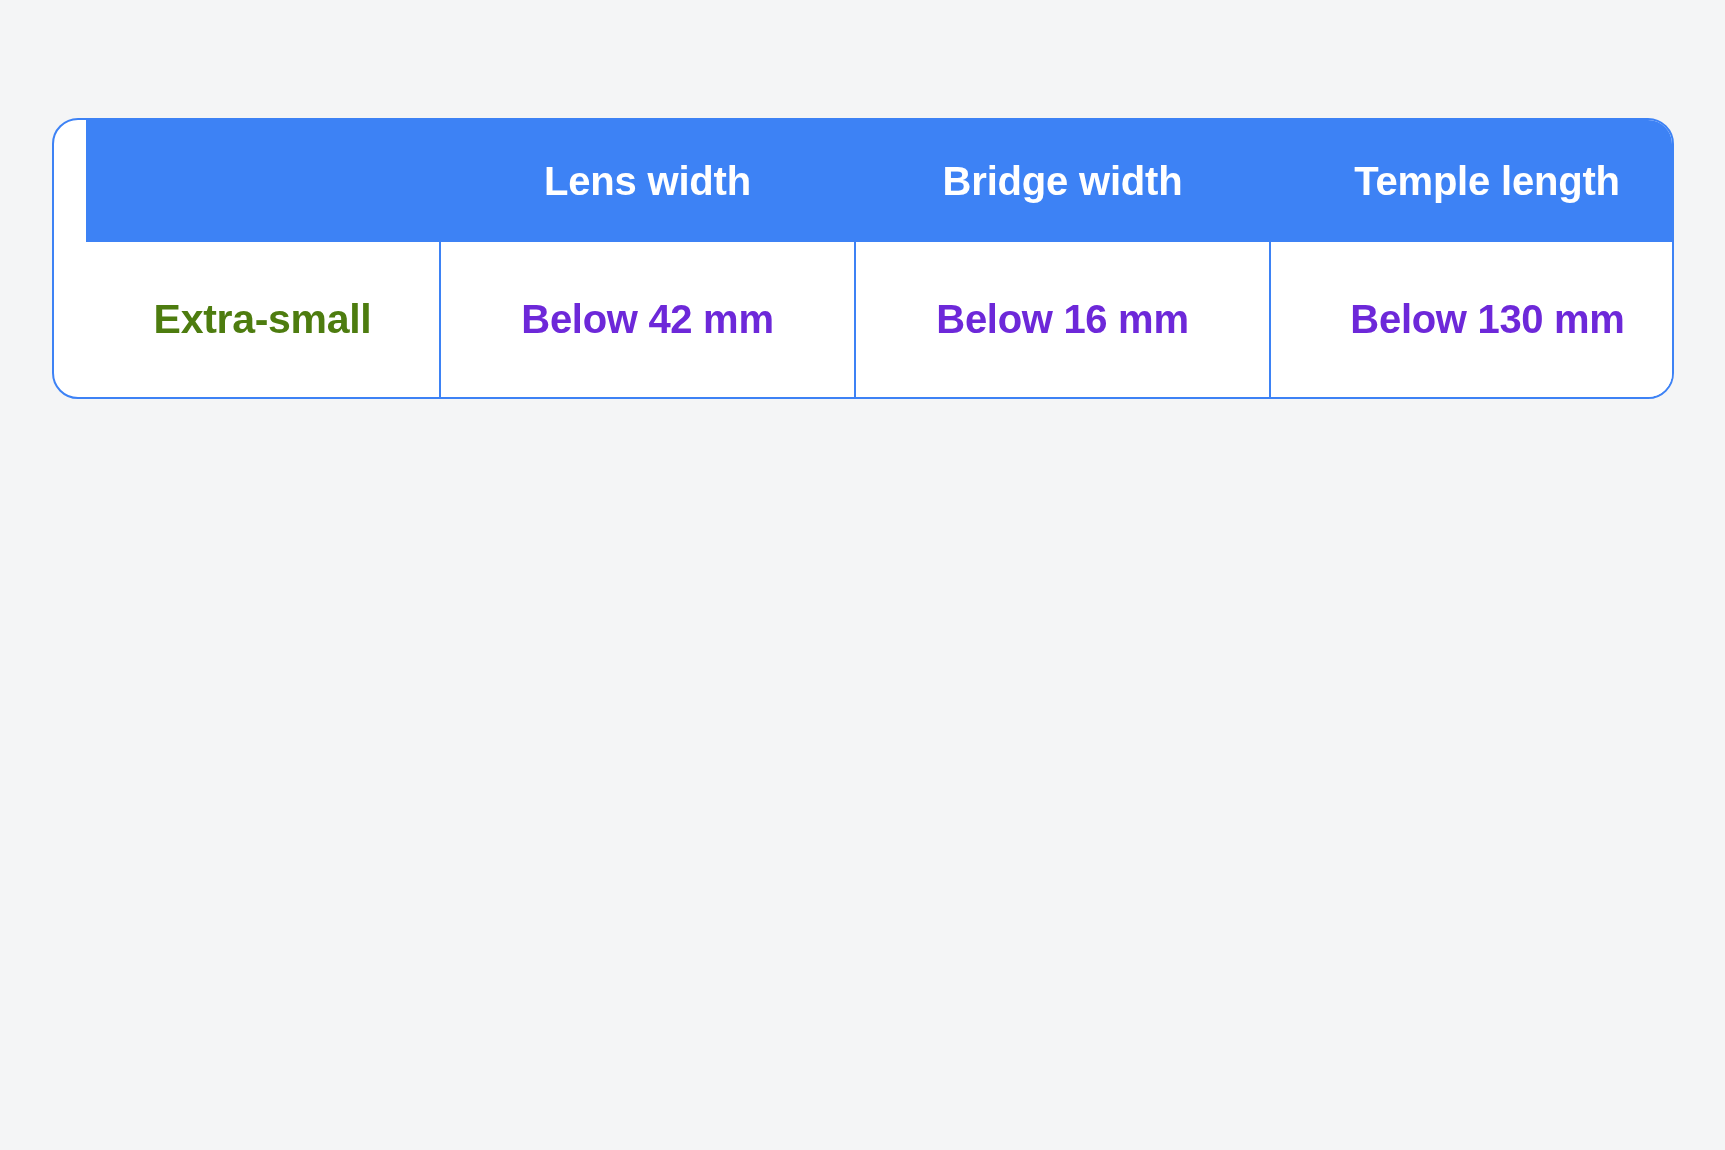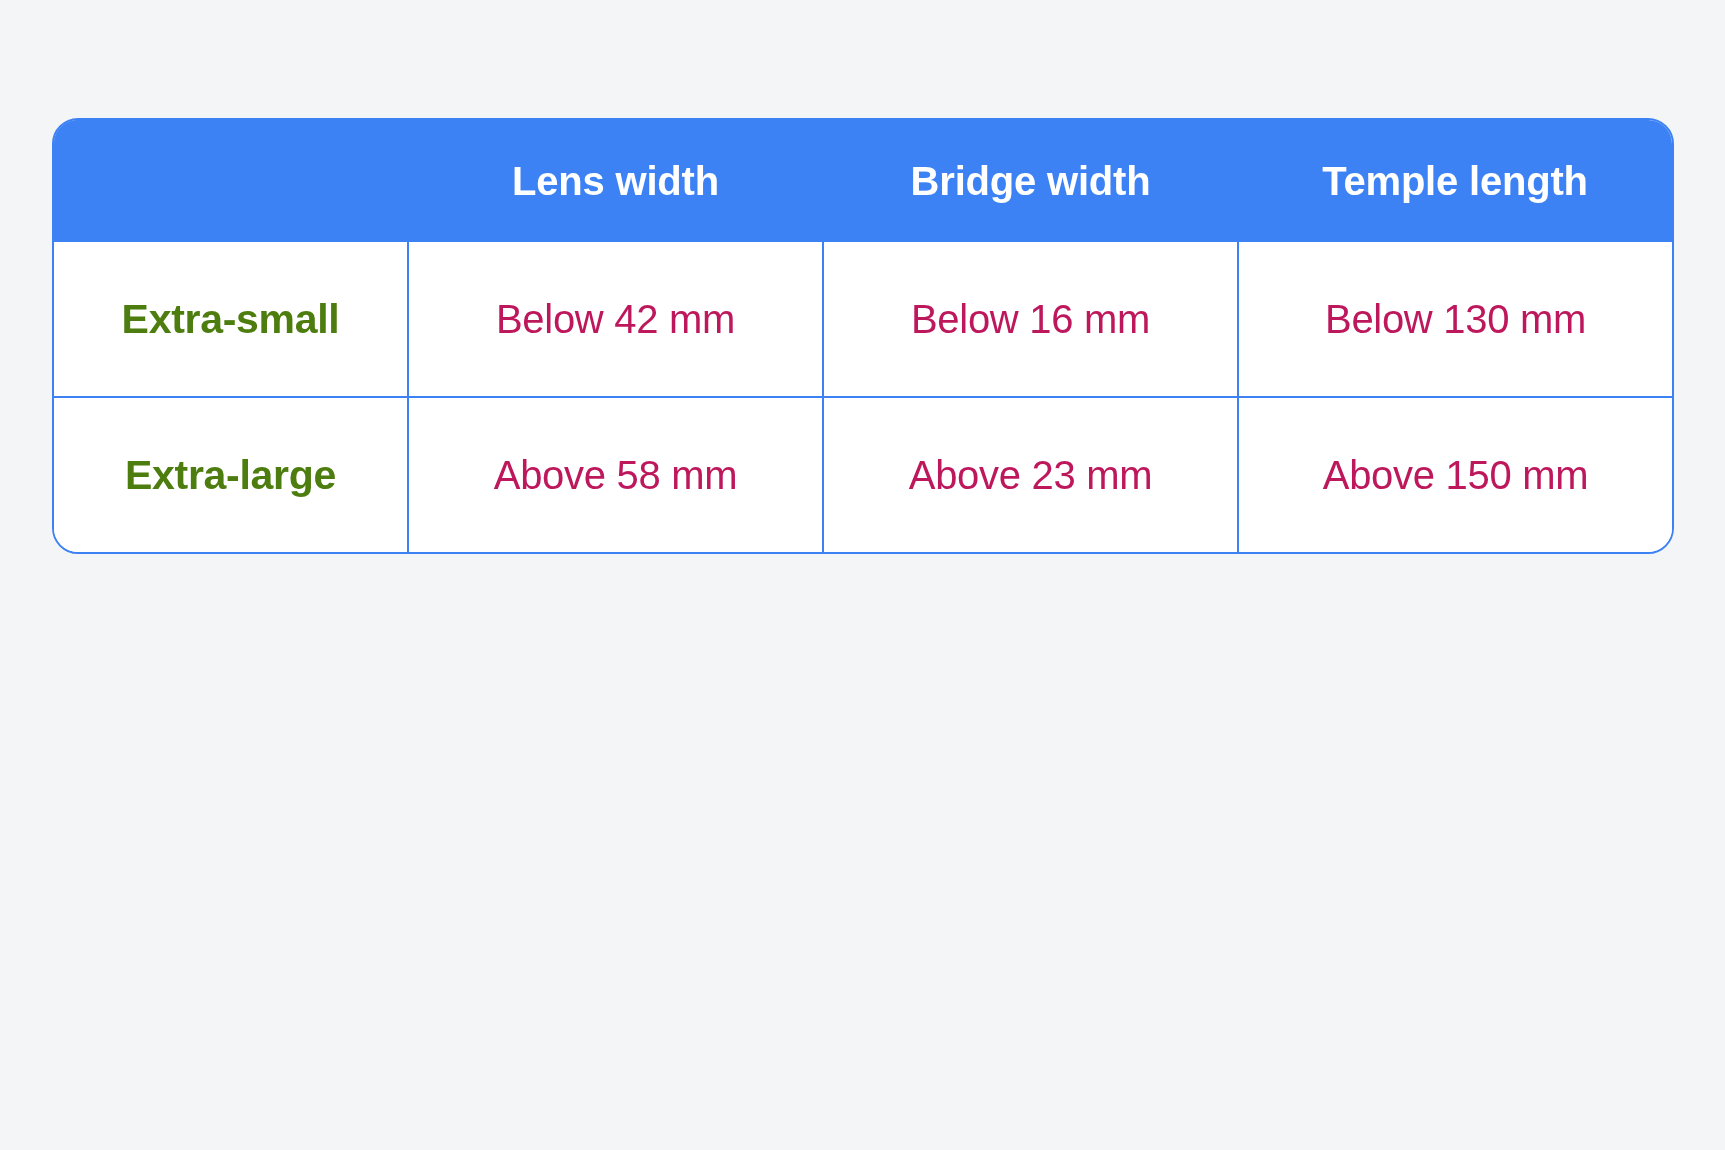--- a/index.html
+++ b/index.html
@@ -30,20 +30,21 @@
     overflow: hidden;
     border: 2px solid #3d82f5;
     box-sizing: border-box;
     background: #ffffff;
   }
 
   table.size-table {
     border-collapse: collapse;
     width: 100%;
     table-layout: fixed;
+    margin-left: 32px;
   }
 
   table.size-table col.c0 { width: 354px; }
   table.size-table col.c1 { width: 415px; }
   table.size-table col.c2 { width: 415px; }
   table.size-table col.c3 { width: 434px; }
 
   thead tr {
     background: #3d82f5;
   }
@@ -62,27 +63,28 @@
 
   thead th.corner {
     background: #3d82f5;
   }
 
   tbody td {
     height: 155px;
     text-align: center;
     vertical-align: middle;
     font-size: 40px;
-    color: #be185d;
+    color: #6d28d9;
     border-right: 2px solid #3d82f5;
     border-bottom: 2px solid #3d82f5;
     background: #ffffff;
     padding: 0 6px;
     box-sizing: border-box;
     letter-spacing: -0.3px;
+    font-weight: bold;
   }
 
   tbody tr:last-child td {
     border-bottom: none;
   }
 
   tbody td:last-child {
     border-right: none;
   }
 
@@ -112,22 +114,16 @@
           <th>Temple length</th>
         </tr>
       </thead>
       <tbody>
         <tr>
           <td class="rowhead">Extra-small</td>
           <td>Below 42 mm</td>
           <td>Below 16 mm</td>
           <td>Below 130 mm</td>
         </tr>
-        <tr>
-          <td class="rowhead">Extra-large</td>
-          <td>Above 58 mm</td>
-          <td>Above 23 mm</td>
-          <td>Above 150 mm</td>
-        </tr>
       </tbody>
     </table>
   </div>
 </div>
 
 </body></html>

